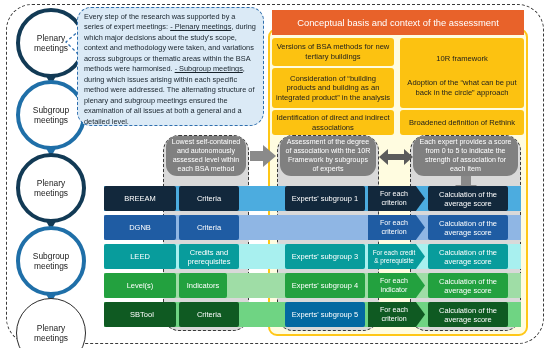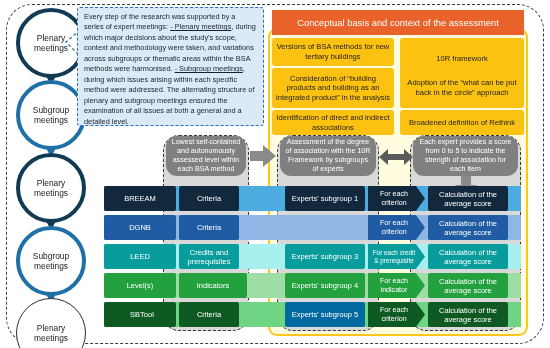--- a/index.html
+++ b/index.html
@@ -23,21 +23,21 @@
     display:flex;flex-direction:column;align-items:center;justify-content:center;
     font-size:8.4px;line-height:10.5px;color:#1b1b1b;text-align:center;}
   .pin.dark .circ{border:4px solid #123a55;}
   .pin.dark .tail{border-top:30px solid #123a55;}
   .pin.mid .circ{border:4px solid #1f6fa8;}
   .pin.mid .tail{border-top:30px solid #1f6fa8;}
   .pin.plain .circ{border:1.4px solid #2b2b2b;}
 
   
   #narrative{left:77px;top:7px;width:187px;height:119px;
-    background:#dbeaf6;border:1.4px dashed #2f6fae;border-radius:3px;
+    background:#dbeaf6;border:1.4px dashed #2f6fae;border-radius:14px;
     padding:4px 6px;font-size:7.35px;line-height:10.45px;color:#18232c;}
   #narrative u{text-decoration:underline;}
   #narr-pointer{left:64px;top:28px;width:16px;height:30px;}
 
   
   #yellow-panel{left:268px;top:28px;width:260px;height:308px;
     background:#fffce0;border:2.2px solid #ffc717;border-radius:9px;}
 
   
   #concept-header{left:272px;top:10px;width:252px;height:25px;
@@ -190,21 +190,21 @@
 
   <div class="abs rowband" style="left:104px;top:244px;width:417px;background:#a8f0ef;"></div>
   <div class="abs cellbox" style="left:104px;top:244px;width:72px;height:25px;background:#089c9c;">LEED</div>
   <div class="abs cellbox" style="left:179px;top:244px;width:60px;height:25px;background:#089c9c;">Credits and prerequisites</div>
   <div class="abs cellbox" style="left:285px;top:244px;width:80px;height:25px;background:#089c9c;">Experts' subgroup 3</div>
   <div class="abs chev tight" style="left:368px;top:244px;width:57px;height:25px;background:#089c9c;">For each credit &amp; prerequisite</div>
   <div class="abs cellbox" style="left:428px;top:244px;width:80px;height:25px;background:#089c9c;">Calculation of the average score</div>
 
   <div class="abs rowband" style="left:104px;top:273px;width:417px;background:#9fdda6;"></div>
   <div class="abs cellbox" style="left:104px;top:273px;width:72px;height:25px;background:#23a13f;">Level(s)</div>
-  <div class="abs cellbox" style="left:179px;top:273px;width:68px;height:25px;background:#23a13f;">Indicators</div>
+  <div class="abs cellbox" style="left:179px;top:273px;width:48px;height:25px;background:#23a13f;">Indicators</div>
   <div class="abs cellbox" style="left:285px;top:273px;width:80px;height:25px;background:#23a13f;">Experts' subgroup 4</div>
   <div class="abs chev" style="left:368px;top:273px;width:57px;height:25px;background:#23a13f;">For each indicator</div>
   <div class="abs cellbox" style="left:428px;top:273px;width:80px;height:25px;background:#23a13f;">Calculation of the average score</div>
 
   <div class="abs rowband" style="left:104px;top:302px;width:417px;background:#6fd483;"></div>
   <div class="abs cellbox" style="left:104px;top:302px;width:72px;height:25px;background:#0f5a22;padding-left:7px;">SBTool</div>
   <div class="abs cellbox" style="left:179px;top:302px;width:60px;height:25px;background:#0f5a22;">Criteria</div>
   <div class="abs cellbox" style="left:285px;top:302px;width:80px;height:25px;background:#0369a1;text-align:center;">Experts' subgroup 5</div>
   <div class="abs chev" style="left:368px;top:302px;width:57px;height:25px;background:#0f5a22;">For each criterion</div>
   <div class="abs cellbox" style="left:428px;top:302px;width:80px;height:25px;background:#0f5a22;">Calculation of the average score</div>

